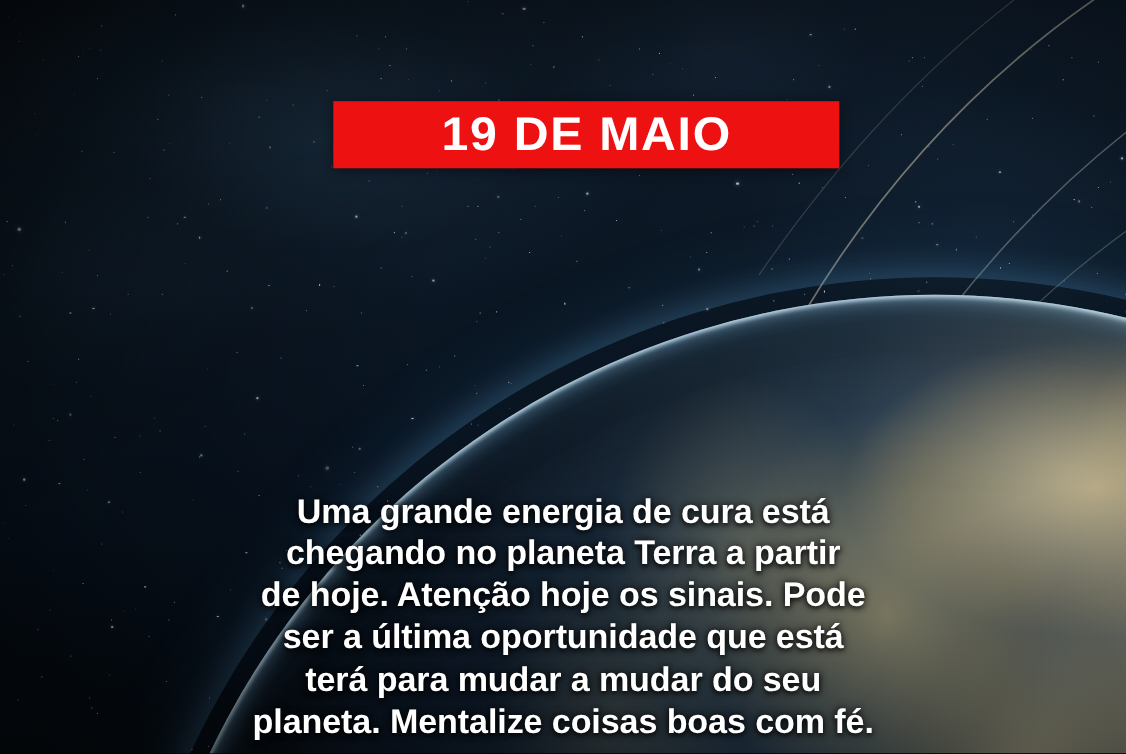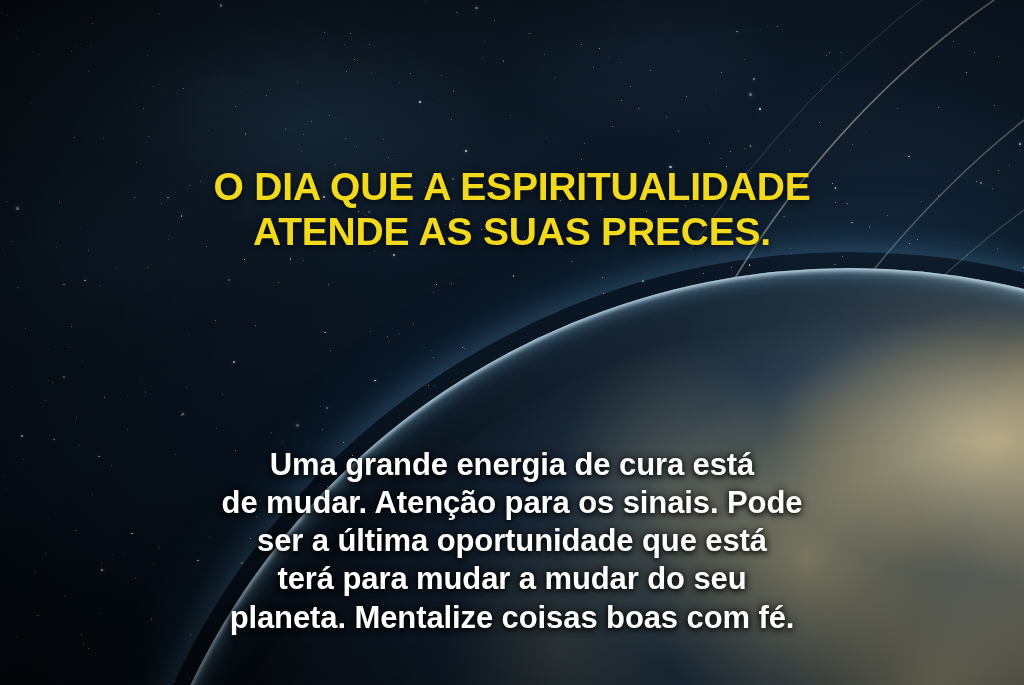--- a/index.html
+++ b/index.html
@@ -591,29 +591,29 @@
     <div class="earth-glow"></div>
     <div class="earth"></div>
     <div class="earth-warm"></div>
     <div class="earth-rim"></div>
   </div>
 
   <div class="vignette"></div>
 
   <div class="content">
 
-
-    <div class="headline">
-      <span class="ln">O DIA QUE A ESPIRITUALIDADE</span>
-      <span class="ln">ATENDE AS SUAS PRECES.</span>
+    <div class="date-banner">
+      <span>19 DE MAIO</span>
     </div>
+
 
     <div class="body-copy">
       <span class="ln">Uma grande energia de cura está</span>
-      <span class="ln">de mudar. Atenção para os sinais. Pode</span>
+      <span class="ln">chegando no planeta Terra a partir</span>
+      <span class="ln">de hoje. Atenção hoje os sinais. Pode</span>
       <span class="ln">ser a última oportunidade que está</span>
       <span class="ln">terá para mudar a mudar do seu</span>
       <span class="ln">planeta. Mentalize coisas boas com fé.</span>
     </div>
 
 
   </div>
 </div>
 
 </body></html>

